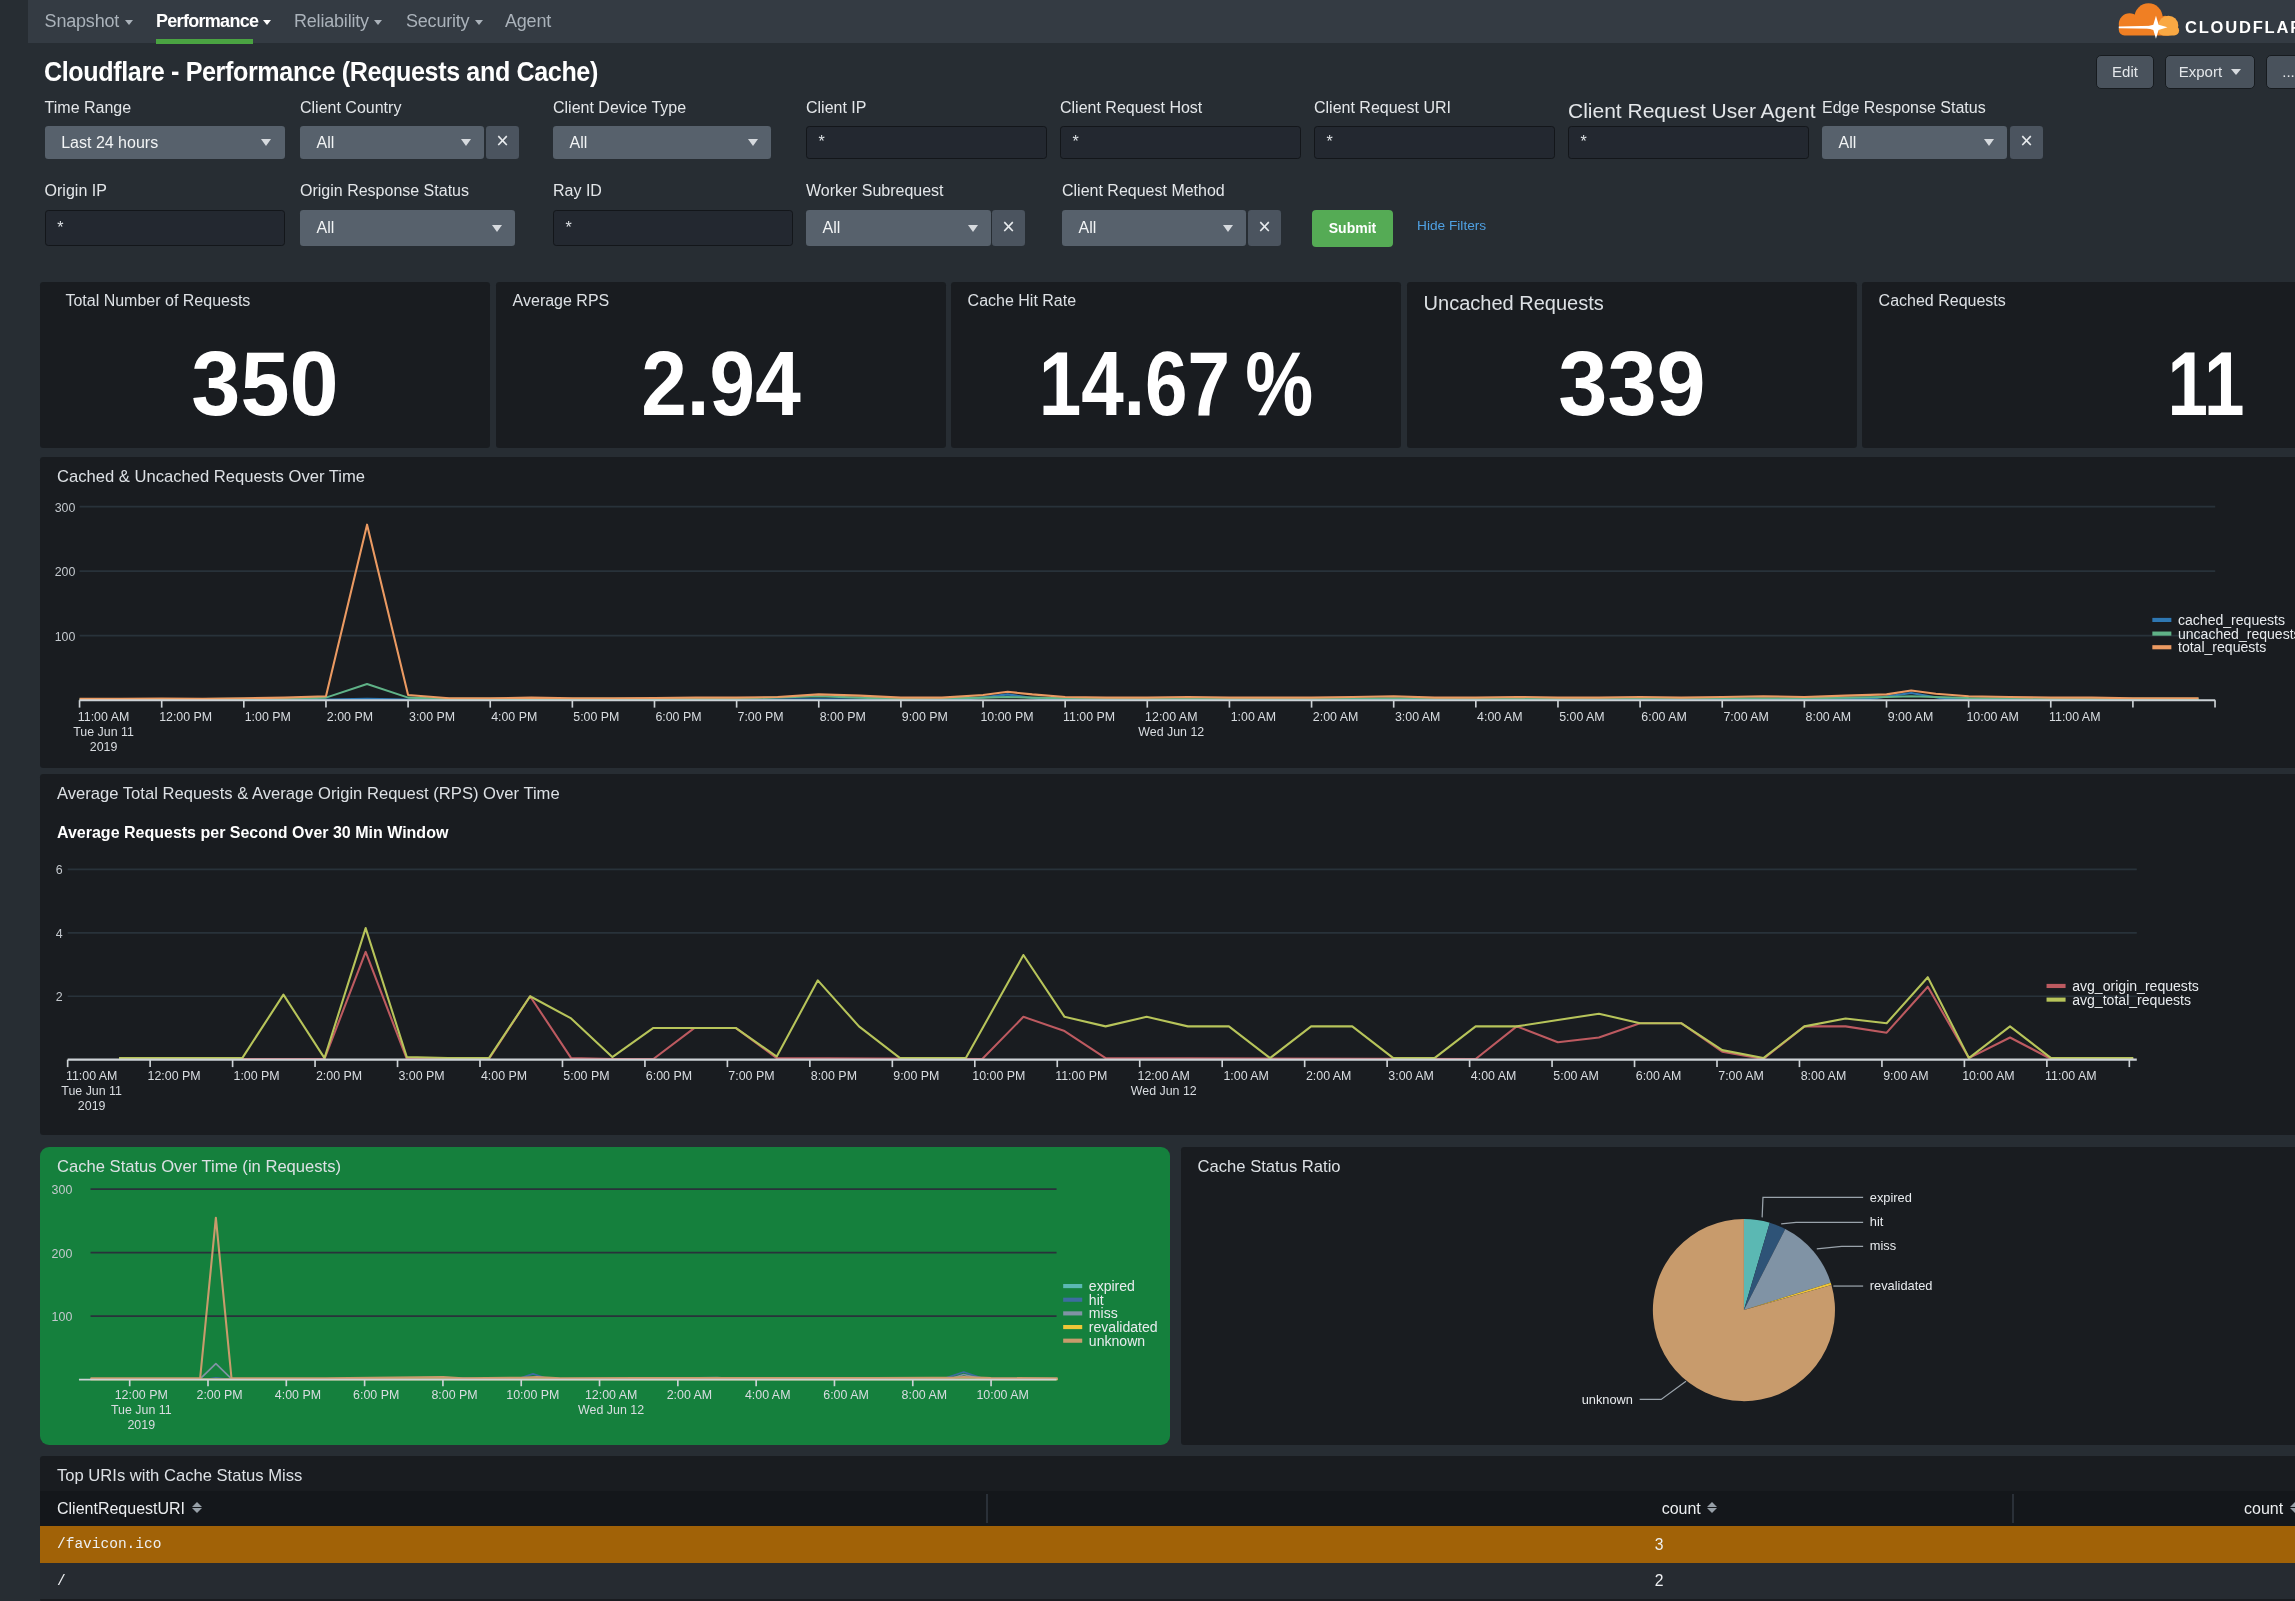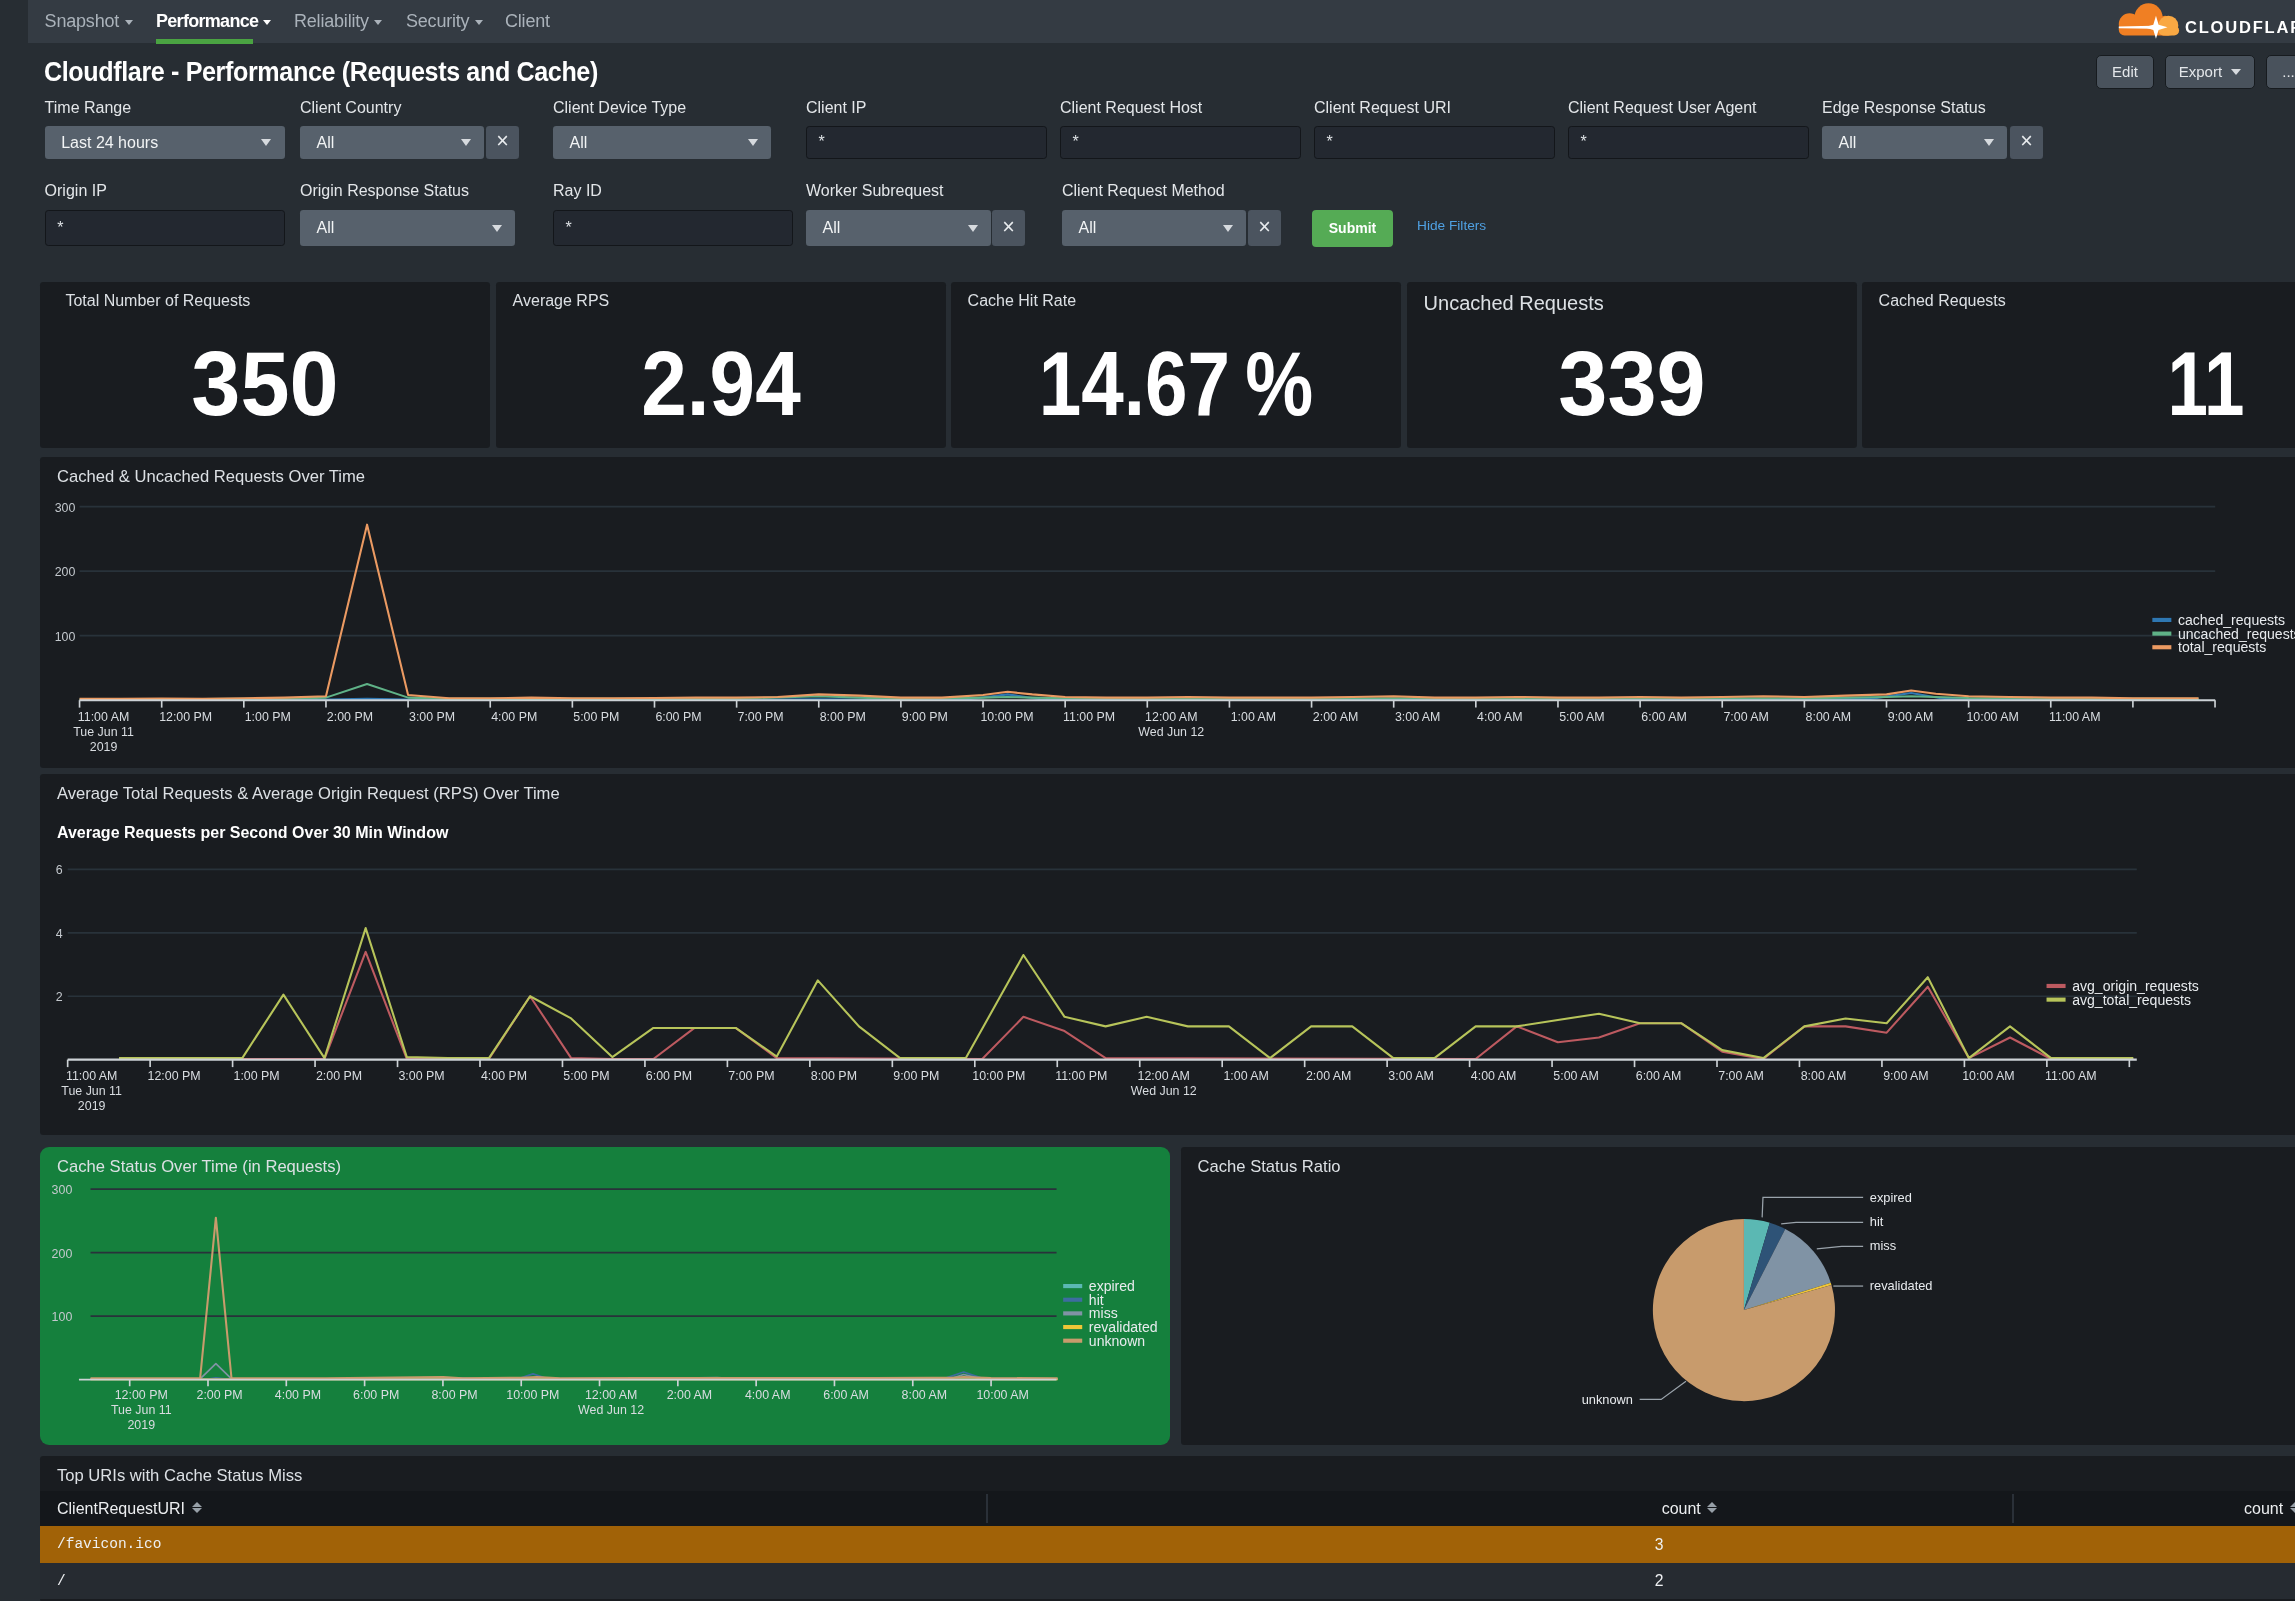--- a/index.html
+++ b/index.html
@@ -5,21 +5,21 @@
 body { width:2295px; height:1602px; background:#272d33; font-family:"Liberation Sans",sans-serif; overflow:hidden; }
 #root { position:relative; width:2295px; height:1602px;margin-left:28px; }
 </style></head>
 <body>
 <div id="root">
 <div style="position:absolute;left:0;top:0;width:2295px;height:43px;background:#343b43">
       <div style="position:absolute;left:16.6px;top:10.8px;color:#aab2ba;font-size:18px;font-weight:normal;letter-spacing:-0.2px">Snapshot&nbsp;<span style="display:inline-block;width:0;height:0;border-left:4.1px solid transparent;border-right:4.1px solid transparent;border-top:5.8px solid #aab2ba;margin-left:0.8px;vertical-align:1.7px"></span></div>
       <div style="position:absolute;left:128px;top:10.8px;color:#ffffff;font-size:18px;font-weight:bold;letter-spacing:-0.7px">Performance&nbsp;<span style="display:inline-block;width:0;height:0;border-left:4.1px solid transparent;border-right:4.1px solid transparent;border-top:5.8px solid #ffffff;margin-left:0.8px;vertical-align:1.7px"></span></div>
       <div style="position:absolute;left:266px;top:10.8px;color:#aab2ba;font-size:18px;font-weight:normal;letter-spacing:-0.2px">Reliability&nbsp;<span style="display:inline-block;width:0;height:0;border-left:4.1px solid transparent;border-right:4.1px solid transparent;border-top:5.8px solid #aab2ba;margin-left:0.8px;vertical-align:1.7px"></span></div>
       <div style="position:absolute;left:378px;top:10.8px;color:#aab2ba;font-size:18px;font-weight:normal;letter-spacing:-0.2px">Security&nbsp;<span style="display:inline-block;width:0;height:0;border-left:4.1px solid transparent;border-right:4.1px solid transparent;border-top:5.8px solid #aab2ba;margin-left:0.8px;vertical-align:1.7px"></span></div>
-      <div style="position:absolute;left:477px;top:10.8px;color:#aab2ba;font-size:18px;font-weight:normal;letter-spacing:-0.2px">Client</div>
+      <div style="position:absolute;left:477px;top:10.8px;color:#aab2ba;font-size:18px;font-weight:normal;letter-spacing:-0.2px">Agent</div>
       <div style="position:absolute;left:128px;top:39px;width:97px;height:5px;background:#4aa342"></div>
       <svg width="207" height="43" viewBox="0 0 250 52" style="position:absolute;left:2084px;top:0">
 <g fill="#f07f23">
 <circle cx="21" cy="29" r="13"></circle>
 <circle cx="44" cy="21" r="17"></circle>
 <circle cx="64" cy="31" r="12"></circle>
 <rect x="8" y="28" width="66" height="15" rx="7"></rect>
 </g>
 <g fill="#f9a843">
 <circle cx="68" cy="31" r="12"></circle>
@@ -40,21 +40,21 @@
     <div style="position:absolute;left:272px;top:126px;width:184px;height:33px;background:#57616c;border-radius:3.3px;color:#f2f4f5;font-size:16px;line-height:33px;padding-left:16.6px;box-sizing:border-box">All<span style="position:absolute;right:13.2px;top:13.2px;width:0;height:0;border-left:5.8px solid transparent;border-right:5.8px solid transparent;border-top:7.5px solid #d6dade"></span></div>
     <div style="position:absolute;left:458px;top:126px;width:33px;height:33px;background:#4b545f;border-radius:3.3px;color:#e8ebee;font-size:21.5px;line-height:31px;text-align:center">×</div>
 <div style="position:absolute;left:525px;top:99px;color:#e3e6e9;font-size:16px;white-space:nowrap">Client Device Type</div>
     <div style="position:absolute;left:525px;top:126px;width:218px;height:33px;background:#57616c;border-radius:3.3px;color:#f2f4f5;font-size:16px;line-height:33px;padding-left:16.6px;box-sizing:border-box">All<span style="position:absolute;right:13.2px;top:13.2px;width:0;height:0;border-left:5.8px solid transparent;border-right:5.8px solid transparent;border-top:7.5px solid #d6dade"></span></div>
 <div style="position:absolute;left:778px;top:99px;color:#e3e6e9;font-size:16px;white-space:nowrap">Client IP</div>
     <div style="position:absolute;left:778px;top:126px;width:241px;height:33px;background:#232830;border:1.7px solid #13161a;border-radius:3.3px;color:#dfe3e6;font-size:16px;line-height:30px;padding-left:11.6px;box-sizing:border-box">*</div>
 <div style="position:absolute;left:1032px;top:99px;color:#e3e6e9;font-size:16px;white-space:nowrap">Client Request Host</div>
     <div style="position:absolute;left:1032px;top:126px;width:241px;height:33px;background:#232830;border:1.7px solid #13161a;border-radius:3.3px;color:#dfe3e6;font-size:16px;line-height:30px;padding-left:11.6px;box-sizing:border-box">*</div>
 <div style="position:absolute;left:1286px;top:99px;color:#e3e6e9;font-size:16px;white-space:nowrap">Client Request URI</div>
     <div style="position:absolute;left:1286px;top:126px;width:241px;height:33px;background:#232830;border:1.7px solid #13161a;border-radius:3.3px;color:#dfe3e6;font-size:16px;line-height:30px;padding-left:11.6px;box-sizing:border-box">*</div>
-<div style="position:absolute;left:1540px;top:99px;color:#e3e6e9;font-size:16px;white-space:nowrap">Client Request User Agent</div>
+<div style="position:absolute;left:1540px;top:99px;color:#e3e6e9;font-size:21px;white-space:nowrap">Client Request User Agent</div>
     <div style="position:absolute;left:1540px;top:126px;width:241px;height:33px;background:#232830;border:1.7px solid #13161a;border-radius:3.3px;color:#dfe3e6;font-size:16px;line-height:30px;padding-left:11.6px;box-sizing:border-box">*</div>
 <div style="position:absolute;left:1794px;top:99px;color:#e3e6e9;font-size:16px;white-space:nowrap">Edge Response Status</div>
     <div style="position:absolute;left:1794px;top:126px;width:185px;height:33px;background:#57616c;border-radius:3.3px;color:#f2f4f5;font-size:16px;line-height:33px;padding-left:16.6px;box-sizing:border-box">All<span style="position:absolute;right:13.2px;top:13.2px;width:0;height:0;border-left:5.8px solid transparent;border-right:5.8px solid transparent;border-top:7.5px solid #d6dade"></span></div>
     <div style="position:absolute;left:1982px;top:126px;width:33px;height:33px;background:#4b545f;border-radius:3.3px;color:#e8ebee;font-size:21.5px;line-height:31px;text-align:center">×</div>
 <div style="position:absolute;left:16.6px;top:182px;color:#e3e6e9;font-size:16px;white-space:nowrap">Origin IP</div>
     <div style="position:absolute;left:16.6px;top:210px;width:240px;height:36px;background:#232830;border:1.7px solid #13161a;border-radius:3.3px;color:#dfe3e6;font-size:16px;line-height:33px;padding-left:11.6px;box-sizing:border-box">*</div>
 <div style="position:absolute;left:272px;top:182px;color:#e3e6e9;font-size:16px;white-space:nowrap">Origin Response Status</div>
     <div style="position:absolute;left:272px;top:210px;width:215px;height:36px;background:#57616c;border-radius:3.3px;color:#f2f4f5;font-size:16px;line-height:36px;padding-left:16.6px;box-sizing:border-box">All<span style="position:absolute;right:13.2px;top:15px;width:0;height:0;border-left:5.8px solid transparent;border-right:5.8px solid transparent;border-top:7.5px solid #d6dade"></span></div>
 <div style="position:absolute;left:525px;top:182px;color:#e3e6e9;font-size:16px;white-space:nowrap">Ray ID</div>
     <div style="position:absolute;left:525px;top:210px;width:240px;height:36px;background:#232830;border:1.7px solid #13161a;border-radius:3.3px;color:#dfe3e6;font-size:16px;line-height:33px;padding-left:11.6px;box-sizing:border-box">*</div>

